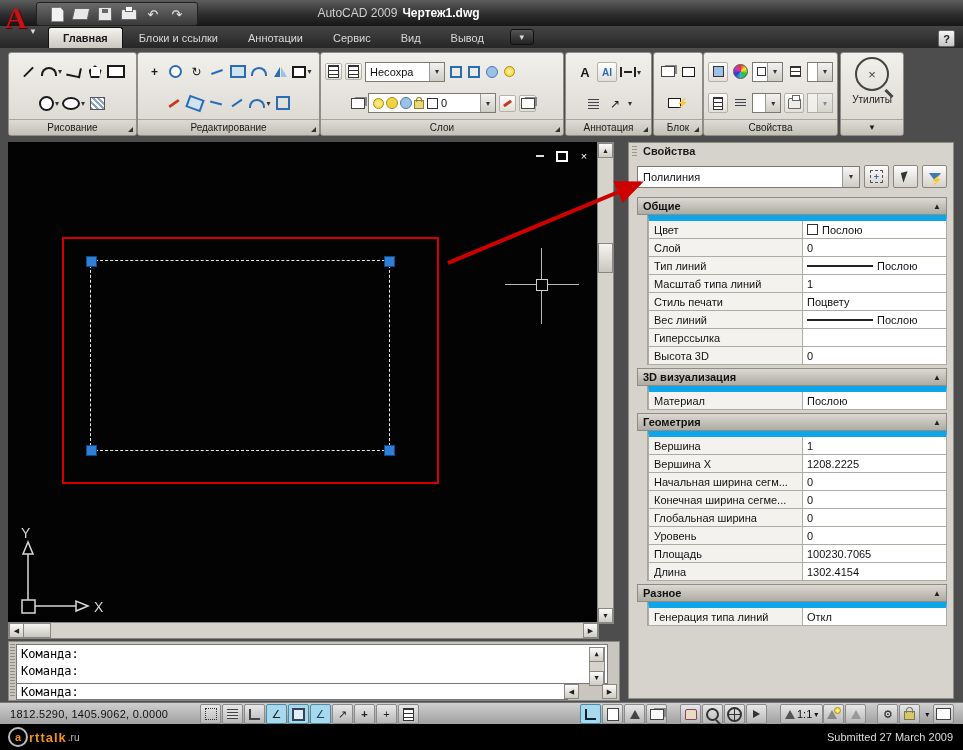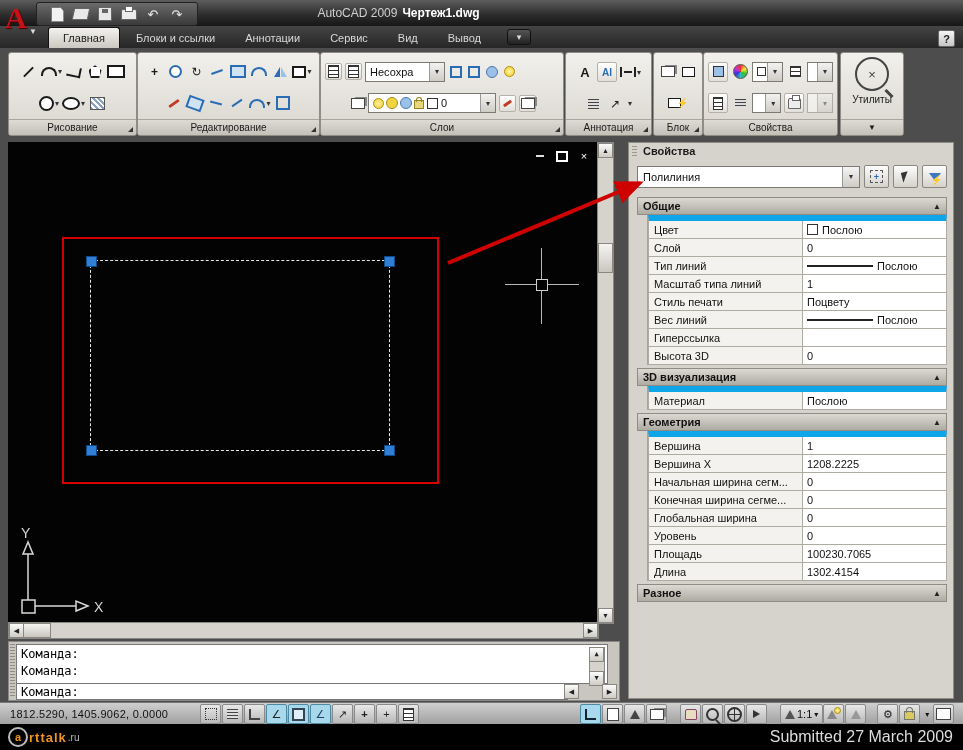--- a/index.html
+++ b/index.html
@@ -26,21 +26,21 @@
   .mag{width:9px;height:9px;border:2px solid #333;border-radius:50%;position:relative}
   .mag i{position:absolute;right:-4px;bottom:-4px;width:6px;height:2px;background:#333;transform:rotate(45deg)}
   .tri-left{width:0;height:0;border-top:4px solid transparent;border-bottom:4px solid transparent;border-right:5px solid #bbb}
   .win-btn{width:16px;height:14px;display:flex;align-items:center;justify-content:center;color:#ddd;font-size:11px;margin-left:2px}
   .minline{width:8px;height:2px;background:#ddd}
   .maxbox{width:8px;height:7px;border:2px solid #ddd}
   .sat-shape{width:10px;height:10px;border-left:2px solid #333;border-bottom:2px solid #333;transform:rotate(-40deg)}
   
   .tabrow{left:0;top:26px;width:963px;height:22px;background:linear-gradient(#454545,#262626);display:flex;align-items:flex-end}
   .tab{height:20px;padding:0 14px;display:flex;align-items:center;font-size:11px;color:#d8d8d8;border-radius:3px 3px 0 0;margin-right:2px}
-  .tab.active{background:linear-gradient(#f4f2ee,#cbc8c1);color:#1a1a1a;border:1px solid #111;border-bottom:none;font-weight:normal}
+  .tab.active{background:linear-gradient(#f4f2ee,#cbc8c1);color:#1a1a1a;border:1px solid #111;border-bottom:none;font-weight:bold}
   .ribbon-min{width:22px;height:14px;margin:0 0 3px 10px;background:linear-gradient(#555,#222);border:1px solid #111;border-radius:3px;
      display:flex;align-items:center;justify-content:center;color:#ddd;font-size:9px}
   .help-btn{position:absolute;right:8px;top:30px;width:15px;height:15px;background:linear-gradient(#f5f5f5,#c5c5c5);
      border:1px solid #666;border-radius:2px;display:flex;align-items:center;justify-content:center;font-size:11px;font-weight:bold;color:#222}
   
   .ribbon{left:0;top:48px;width:963px;height:90px;background:#4d4d4d}
   .panel{top:4px;height:82px;background:linear-gradient(#f2f0ec,#d9d6cf);border:1px solid #8f8c85;border-radius:3px;
      display:flex;flex-direction:column}
   .panel-body{flex:1;padding:3px 4px 0 4px;display:flex;flex-direction:column;justify-content:space-around}
   .prow{display:flex;align-items:center;gap:3px}
@@ -151,21 +151,21 @@
   .screeni{width:13px;height:10px;border:1px solid #444;background:#fff}
   .scale-btn{height:18px;padding:0 4px;display:flex;align-items:center;gap:2px;background:linear-gradient(#e8e8e8,#b8b8b8);
      border:1px solid #8a8a8a;border-radius:2px;font-size:11px}
   
   .footer{left:0;top:724px;width:963px;height:26px;background:#000;display:flex;align-items:center}
   .logo{display:flex;align-items:center;margin-left:8px;gap:1px}
   .logo-circle{width:16px;height:16px;border:2px solid #bbb;border-radius:50%;display:flex;align-items:center;justify-content:center;
      color:#f0941e;font-weight:bold;font-size:11px}
   .logo-rest{color:#f0941e;font-weight:bold;font-size:13px;letter-spacing:1px}
   .logo-domain{color:#bbb;font-size:10px}
-  .submitted{margin-left:auto;margin-right:10px;color:#ddd;font-size:16px}
+  .submitted{margin-left:auto;margin-right:10px;color:#ddd;font-size:11px}
   .ucs{pointer-events:none}
   .arrow-overlay{left:0;top:0;width:963px;height:750px;pointer-events:none;z-index:60}
 </style>
 </head>
 <body>
 
 <div class="abs titlebar">
   <div class="title-text">
     <span>AutoCAD 2009</span>
     <b>Чертеж1.dwg</b>
@@ -716,20 +716,24 @@
         <span class="plabel">Длина</span>
         <span class="pvalue">1302.4154</span>
       </div>
     </div>
 
     <div class="sec-hdr">
       <span>Разное</span>
       <span class="coll">▲</span>
     </div>
     <div class="rows">
+      <div class="prow2">
+        <span class="plabel">Генерация типа линий</span>
+        <span class="pvalue">Откл</span>
+      </div>
     </div>
   </div>
 </div>
 
 <div class="abs cmdwin">
   <span class="cmd-grip"></span>
   <div class="cmd-hist">
     <div>Команда:</div>
     <div>Команда:</div>
     <div class="cmd-vscroll">

